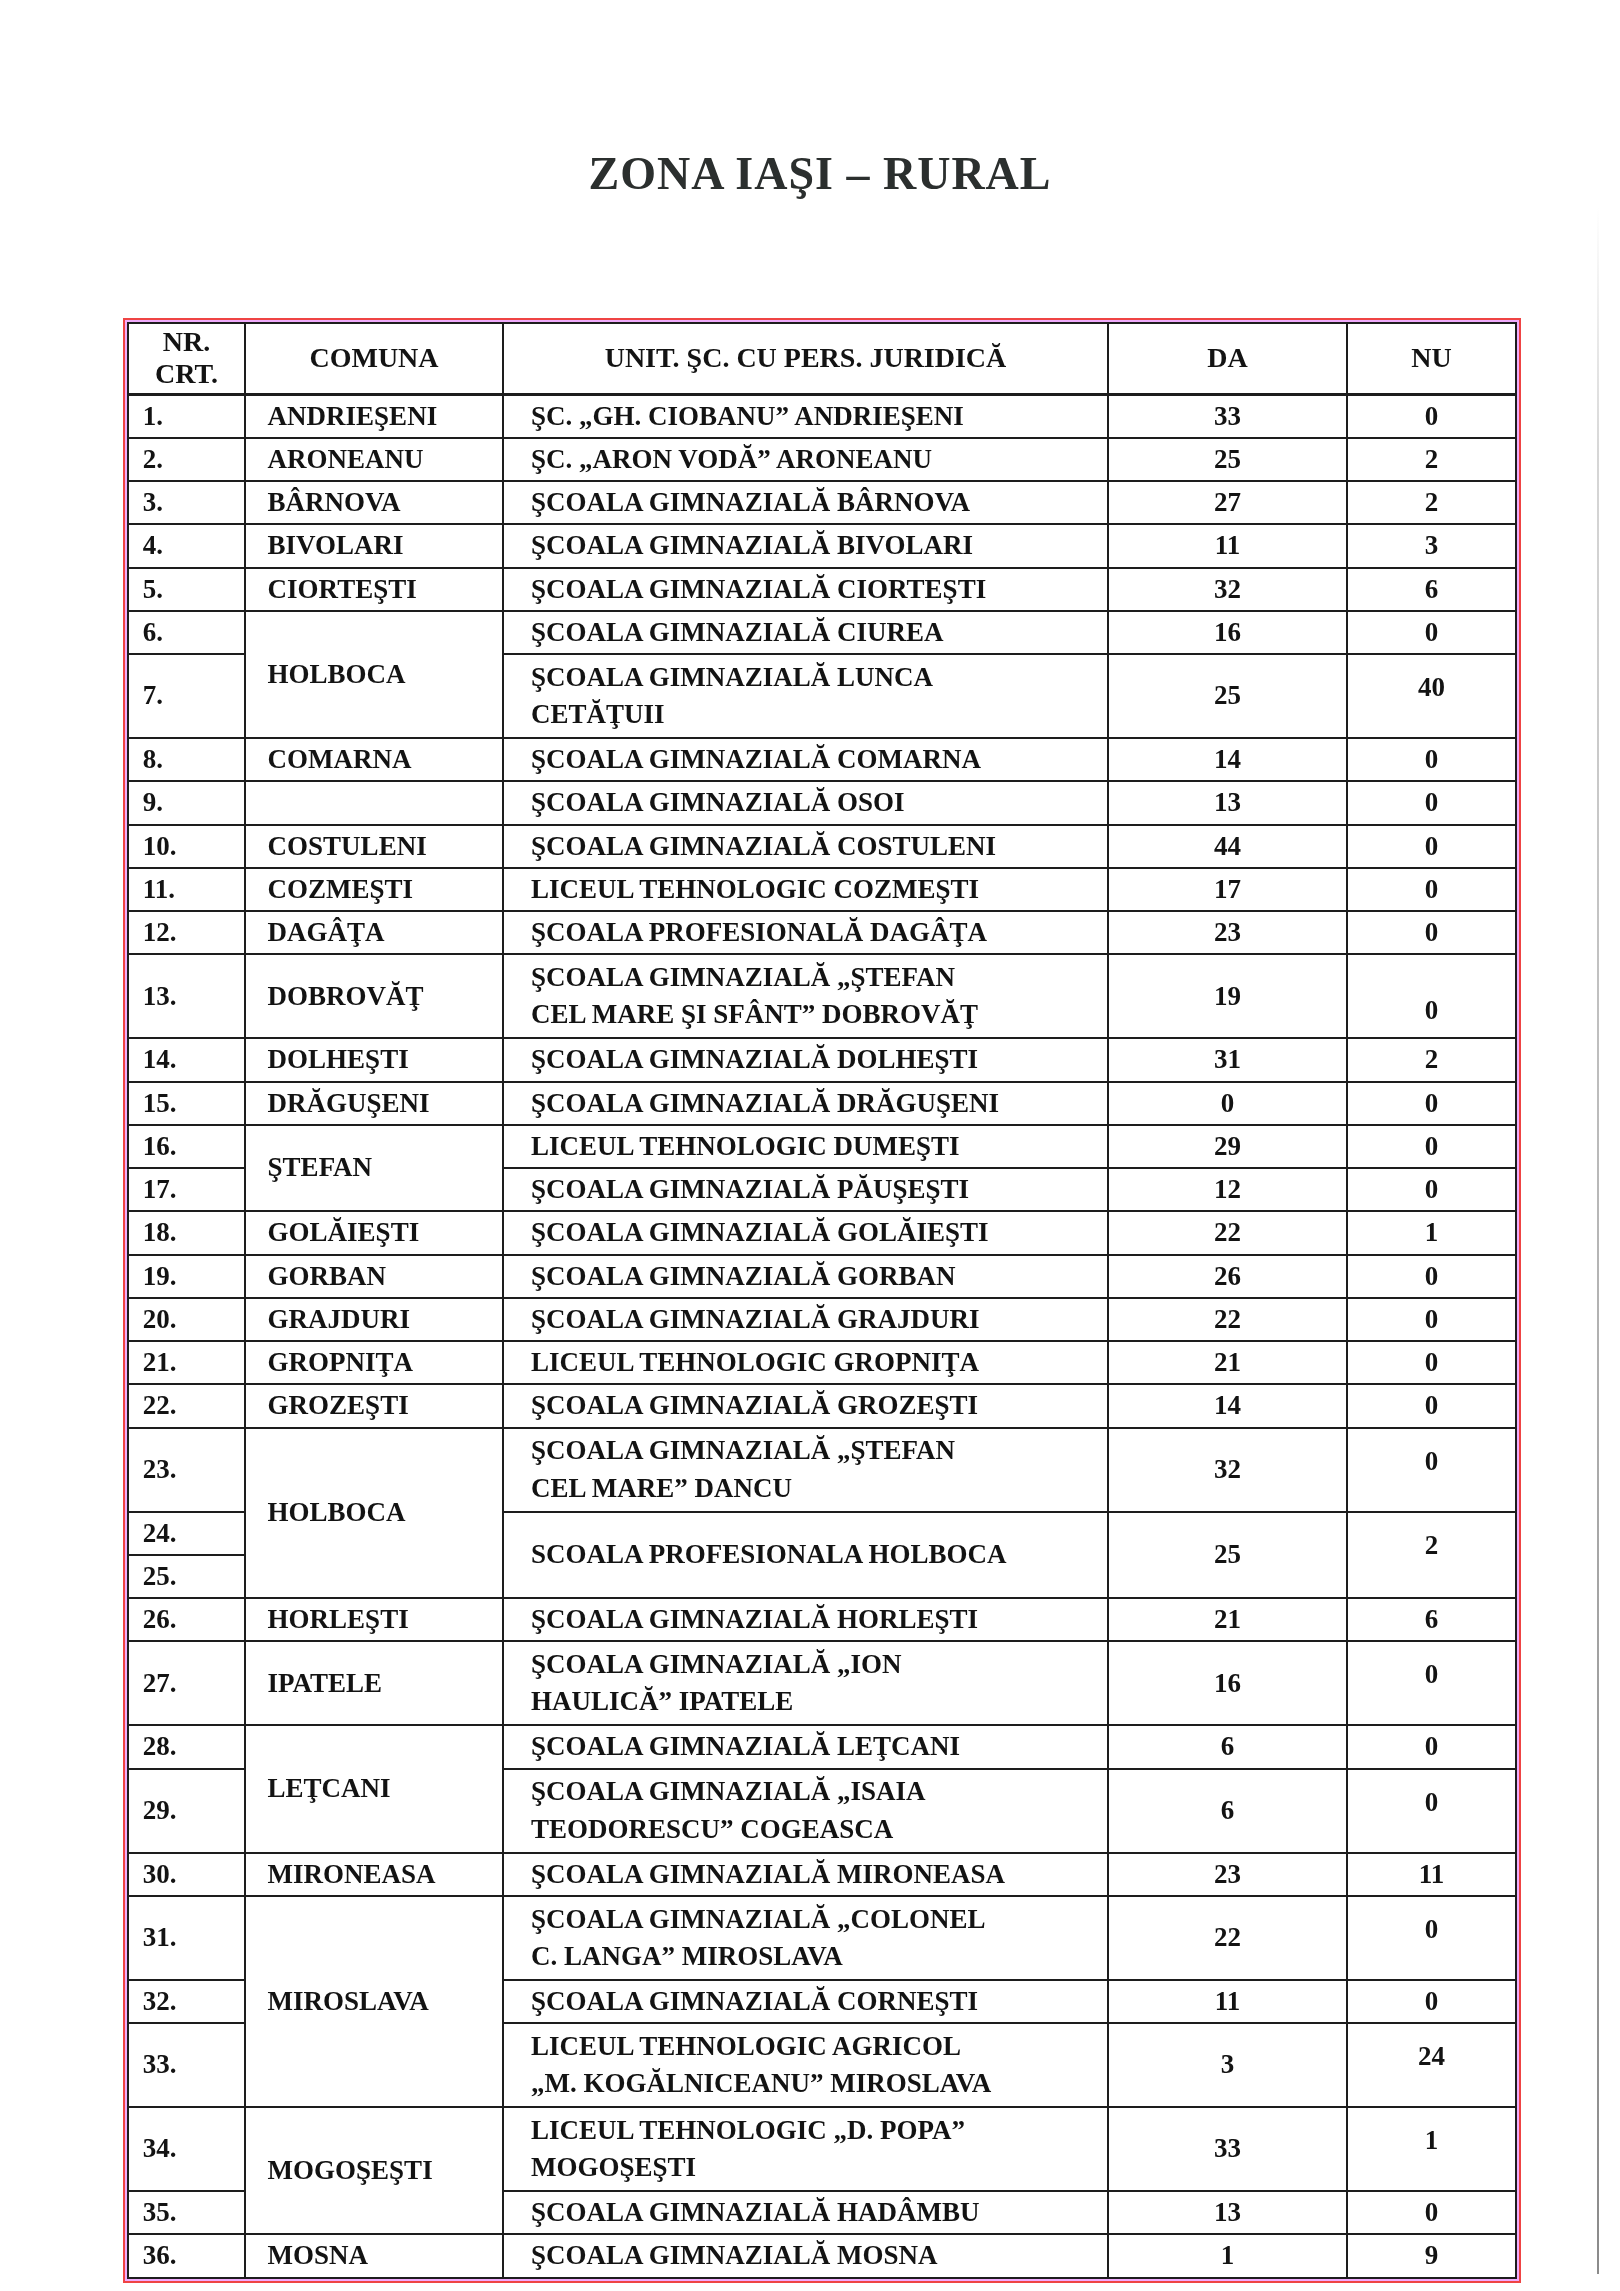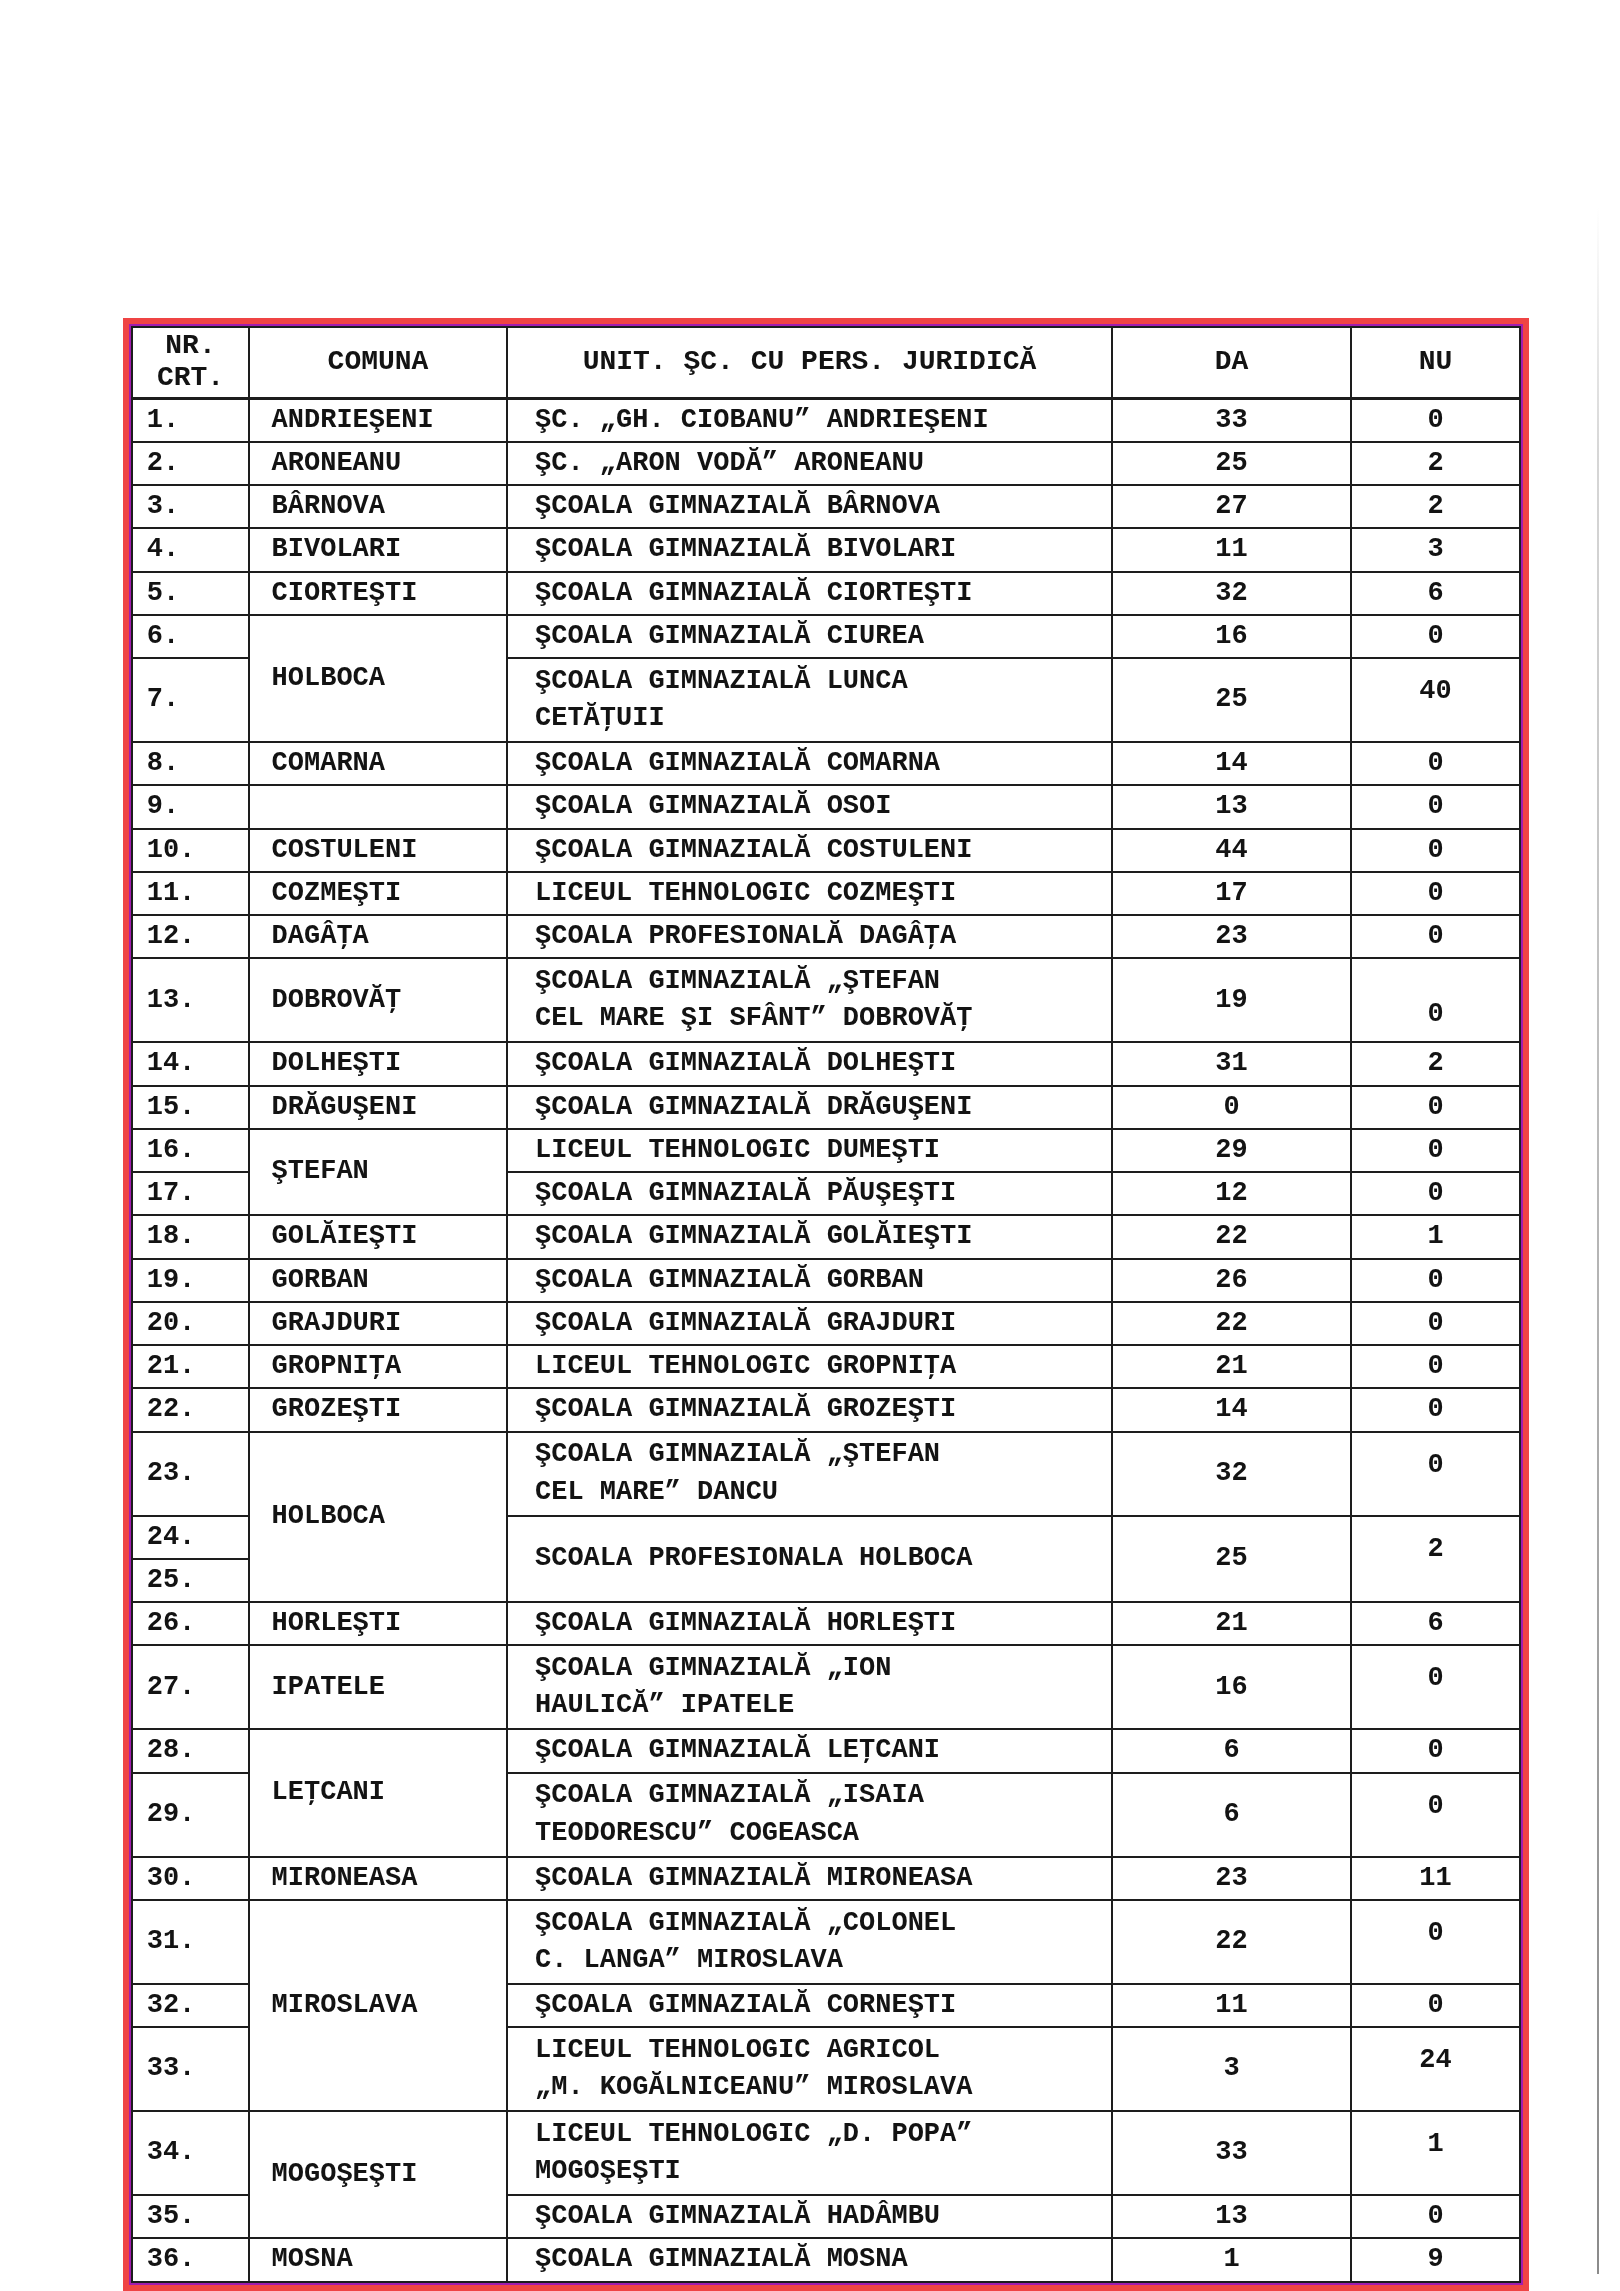--- a/index.html
+++ b/index.html
@@ -26,24 +26,23 @@
     font-weight: bold;
     letter-spacing: 1px;
     color: #2b2f2e;
     white-space: nowrap;
   }
   
   .table-outer {
     position: absolute;
     left: 123px;
     top: 318px;
-    border: 6px solid #ef4444;
+    border: 2px solid #ef4444;
     padding: 2px;
-    background: #a21caf;
-    font-family: Liberation Mono, monospace;
+    background: #f0abfc;
   }
   table.doc-table {
     border-collapse: collapse;
     table-layout: fixed;
     width: 1387px;
     background: #fff;
   }
   .doc-table col.c-nr     { width: 117px; }
   .doc-table col.c-comuna { width: 258px; }
   .doc-table col.c-unit   { width: 605px; }
@@ -96,20 +95,21 @@
       rgba(150,150,150,.65) 45%,
       rgba(120,120,120,.75) 78%,
       rgba(110,110,110,.8) 100%);
   }
 </style>
 </head>
 <body>
 
 <div class="page">
 
+  <div class="page-title">ZONA IAŞI – RURAL</div>
 
   <div class="table-outer">
     <table class="doc-table">
       <colgroup>
         <col class="c-nr">
           <col class="c-comuna">
           <col class="c-unit">
           <col class="c-da">
           <col class="c-nu">
       </colgroup>

